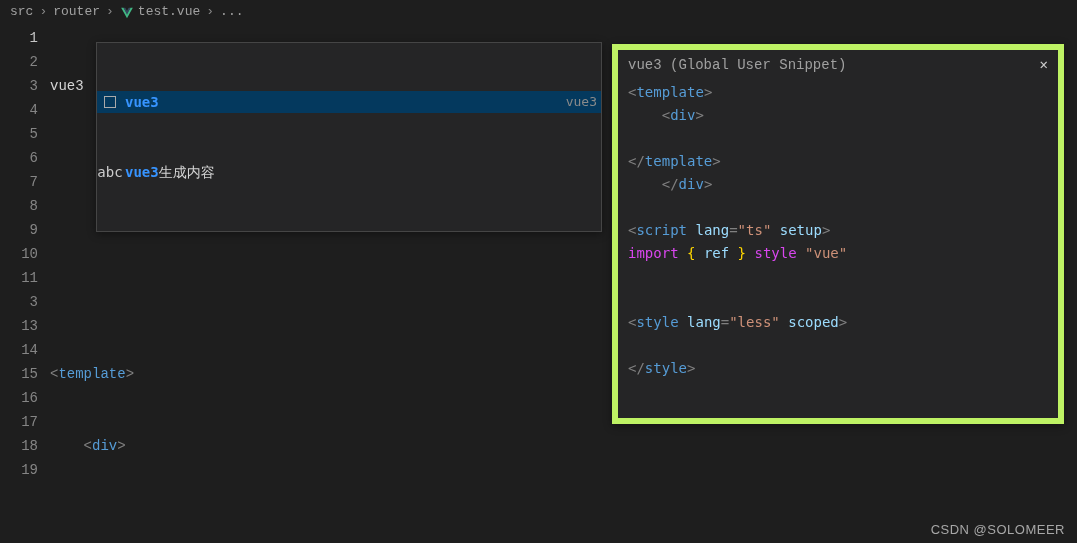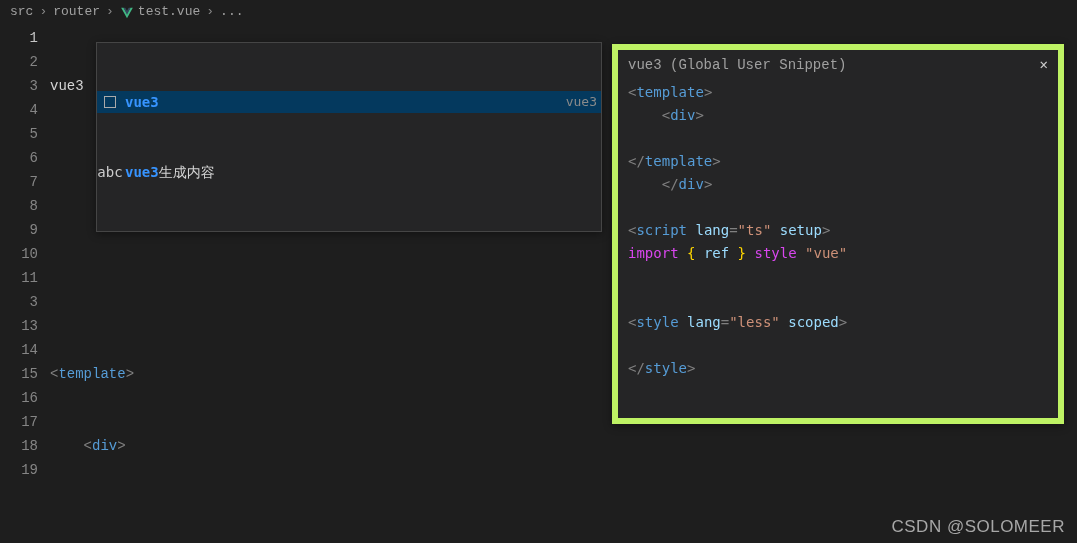--- a/index.html
+++ b/index.html
@@ -134,21 +134,21 @@
       line-height: 23px;
       font-family: Consolas, monospace;
       font-size: 14px;
     }
     .doc-body .line { height: 23px; white-space: pre; }
     .watermark {
       position: absolute;
       bottom: 6px;
       right: 12px;
       color: #bfbfbf;
-      font-size: 17px;
+      font-size: 13px;
       font-family: Arial, sans-serif;
       letter-spacing: 0.5px;
       opacity: 0.85;
     }
   </style>
 </head>
 <body>
 
 <div class="breadcrumb">
   <span>src</span>

